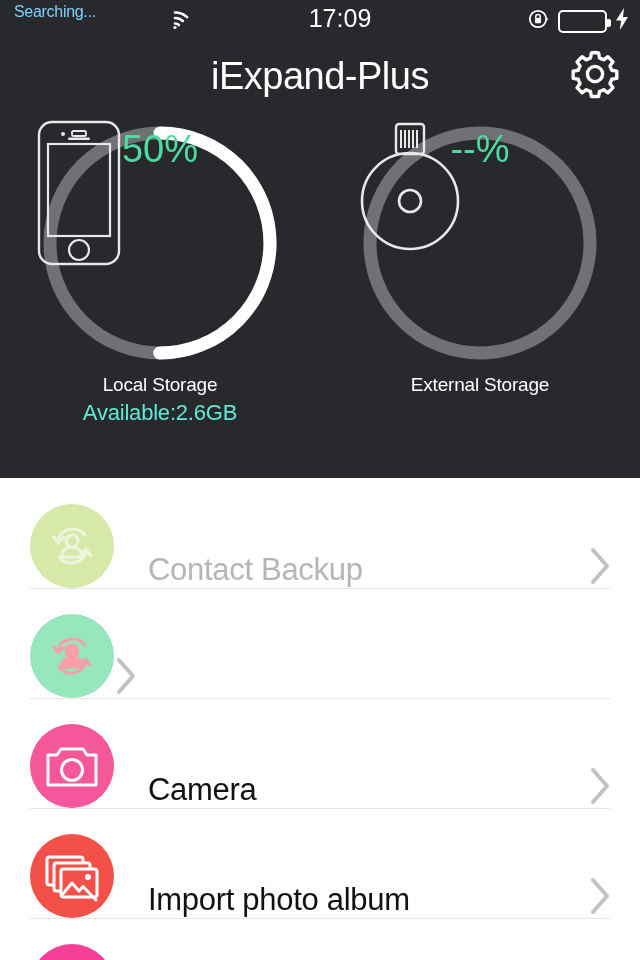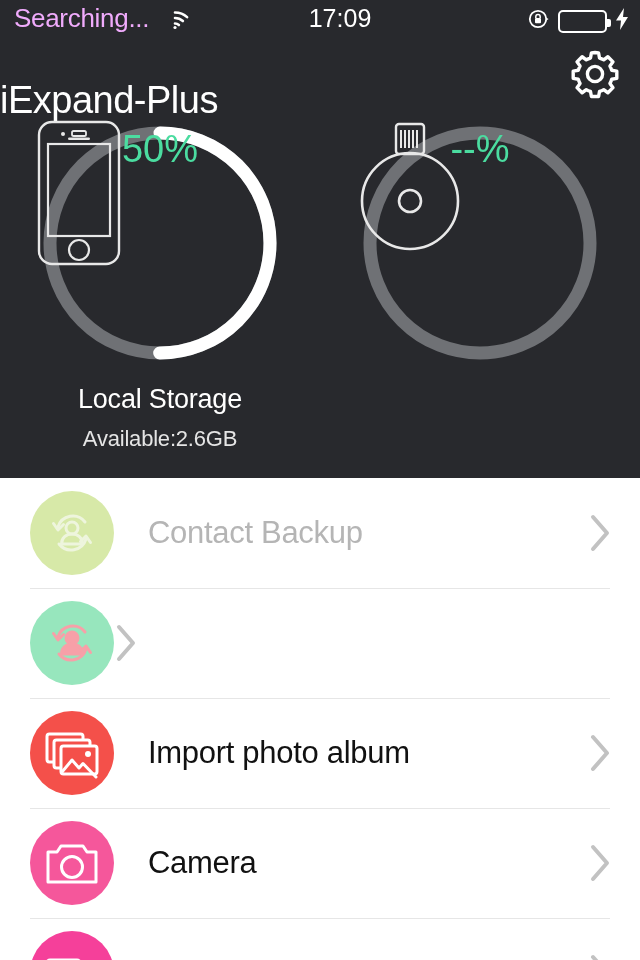--- a/index.html
+++ b/index.html
@@ -18,21 +18,21 @@
     background: #28292d;
   }
 
   
   .statusbar {
     position: absolute; top: 0; left: 0; width: 640px; height: 40px;
     color: #ffffff;
   }
   .sb-carrier {
     position: absolute; left: 14px; top: 3px;
-    font-size: 26px; letter-spacing: -0.3px; color: #f0abfc;
+    font-size: 16px; letter-spacing: -0.3px; color: #7dd3fc;
     white-space: nowrap;
   }
   .sb-wifi { position: absolute; left: 160px; top: 8px; }
   .sb-time {
     position: absolute; left: 0; top: 4px; width: 640px;
     text-align: center; font-size: 25px; font-weight: normal; color: #fff; margin-left: 20px;
   }
   .sb-right {
     position: absolute; right: 10px; top: 7px;
     display: flex; align-items: center; gap: 7px;
@@ -46,22 +46,22 @@
     width: 4px; height: 8px; background: #ffffff;
     border-radius: 0 2px 2px 0;
   }
   .batt-fill { height: 100%; background: #4cd964; border-radius: 2px; }
 
   
   .titlebar { position: absolute; top: 40px; left: 0; width: 640px; height: 72px; }
   .app-title {
     position: absolute; top: 50%; left: 0; width: 640px;
     transform: translateY(-50%);
-    color: #ffffff;
-    font-size: 38px; letter-spacing: -0.5px; margin-top: 24px;
+    text-align: center; color: #ffffff;
+    font-size: 38px; letter-spacing: -0.5px;
   }
   .gear-btn {
     position: absolute; right: 14px; top: 50%;
     transform: translateY(-50%);
     width: 62px; height: 62px;
     display: flex; align-items: center; justify-content: center;
     cursor: pointer;
   }
 
   
@@ -78,36 +78,36 @@
     position: absolute; inset: 0;
     display: flex; flex-direction: column;
     align-items: center; 
   }
   .dev-icon { margin-top: 6px; }
   .pct {
     font-size: 38px; color: #4bdca0; letter-spacing: 0px;
     margin-top: 6px; line-height: 1;
   }
   .gauge-name {
-    color: #ffffff; font-size: 27px; margin-top: 16px; letter-spacing: -0.2px;
+    color: #ffffff; font-size: 19px; margin-top: 6px; letter-spacing: -0.2px;
   }
   .gauge-avail {
-    color: #e5e5e5; font-size: 22px; margin-top: 11px; letter-spacing: -0.2px;
+    color: #5eead4; font-size: 22px; margin-top: 4px; letter-spacing: -0.2px;
   }
 
   
   .list {
     position: absolute; top: 478px; left: 0;
     width: 640px; height: 482px;
     background: #ffffff;
   }
   .row {
     position: relative;
     height: 110px;
-    display: flex; align-items: center;
+    display: flex; align-items: flex-end;
     padding-left: 30px; padding-right: 26px;
     cursor: pointer;
   }
   .row + .row::before {
     content: ""; position: absolute; top: 0; left: 30px; right: 30px;
     height: 1px; background: #e6e6e6;
   }
   .row-icon {
     width: 84px; height: 84px; border-radius: 50%;
     display: flex; align-items: center; justify-content: center;
@@ -216,20 +216,21 @@
                   <line x1="58" y1="12" x2="58" y2="30"></line>
                   <line x1="62" y1="12" x2="62" y2="30"></line>
                 </g>
                 <circle cx="55" cy="83" r="48" fill="none" stroke="#e8e8e8" stroke-width="2.6"></circle>
                 <circle cx="55" cy="83" r="11" fill="none" stroke="#e8e8e8" stroke-width="2.6"></circle>
               </svg>
             </span>
             <span class="pct">--%</span>
           </div>
         </div>
+        <div class="gauge-name">External Storage</div>
       </div>
 
     </div>
   </div>
 
   <div class="list" id="menu-list">
       <div class="row disabled">
         <div class="row-icon" style="background: rgb(215, 233, 168);">
           <svg width="56" height="56" viewBox="0 0 56 56">
             <path d="M14 22a15.5 15.5 0 0 1 27-5" stroke="#eef5dd" fill="none" stroke-width="3" stroke-linecap="round" stroke-linejoin="round"></path>
@@ -258,51 +259,51 @@
             <path d="M17.5 39c0-6.2 4.8-10 10.5-10s10.5 3.8 10.5 10z" fill="#f7a0a8" stroke="#f7a0a8" stroke-width="3" stroke-linejoin="round"></path>
           </svg>
         </div>
         <div class="chevron">
           <svg width="26" height="44" viewBox="0 0 26 44">
             <path d="M5 6l14 16L5 38" fill="none" stroke="#c2c2c2" stroke-width="4" stroke-linecap="round" stroke-linejoin="round"></path>
           </svg>
         </div>
       </div>
       <div class="row">
+        <div class="row-icon" style="background: rgb(245, 87, 155);">
+          <svg width="56" height="48" viewBox="0 0 56 48">
+            <path d="M4 13h9l4-6h22l4 6h9v30H4z" stroke="#ffffff" fill="none" stroke-width="3" stroke-linecap="round" stroke-linejoin="round"></path>
+            <circle cx="28" cy="28" r="10.5" stroke="#ffffff" fill="none" stroke-width="3" stroke-linecap="round" stroke-linejoin="round"></circle>
+          </svg>
+        </div>
+        <div class="row-label">Camera</div>
+        <div class="chevron">
+          <svg width="26" height="44" viewBox="0 0 26 44">
+            <path d="M5 6l14 16L5 38" fill="none" stroke="#c2c2c2" stroke-width="4" stroke-linecap="round" stroke-linejoin="round"></path>
+          </svg>
+        </div>
+      </div>
+      <div class="row">
         <div class="row-icon" style="background: rgb(244, 80, 74);">
           <svg width="56" height="52" viewBox="0 0 56 52">
             <rect x="3" y="7" width="36" height="28" rx="2.5" stroke="#ffffff" fill="none" stroke-width="3" stroke-linecap="round" stroke-linejoin="round"></rect>
             <rect x="10" y="13" width="36" height="28" rx="2.5" fill="#f4504a" stroke="#ffffff" stroke-width="3" stroke-linecap="round" stroke-linejoin="round"></rect>
             <rect x="17" y="19" width="36" height="28" rx="2.5" fill="#f4504a" stroke="#ffffff" stroke-width="3" stroke-linecap="round" stroke-linejoin="round"></rect>
             <circle cx="44" cy="27" r="3" fill="#ffffff"></circle>
             <path d="M18 45l10-12 7 8 4-4.5 13 13.5" stroke="#ffffff" fill="none" stroke-width="3" stroke-linecap="round" stroke-linejoin="round"></path>
           </svg>
         </div>
         <div class="row-label">Import photo album</div>
         <div class="chevron">
           <svg width="26" height="44" viewBox="0 0 26 44">
             <path d="M5 6l14 16L5 38" fill="none" stroke="#c2c2c2" stroke-width="4" stroke-linecap="round" stroke-linejoin="round"></path>
           </svg>
         </div>
       </div>
       <div class="row">
-        <div class="row-icon" style="background: rgb(245, 87, 155);">
-          <svg width="56" height="48" viewBox="0 0 56 48">
-            <path d="M4 13h9l4-6h22l4 6h9v30H4z" stroke="#ffffff" fill="none" stroke-width="3" stroke-linecap="round" stroke-linejoin="round"></path>
-            <circle cx="28" cy="28" r="10.5" stroke="#ffffff" fill="none" stroke-width="3" stroke-linecap="round" stroke-linejoin="round"></circle>
-          </svg>
-        </div>
-        <div class="row-label">Camera</div>
-        <div class="chevron">
-          <svg width="26" height="44" viewBox="0 0 26 44">
-            <path d="M5 6l14 16L5 38" fill="none" stroke="#c2c2c2" stroke-width="4" stroke-linecap="round" stroke-linejoin="round"></path>
-          </svg>
-        </div>
-      </div>
-      <div class="row">
         <div class="row-icon" style="background: rgb(245, 64, 154);">
           <svg width="56" height="42" viewBox="0 0 56 42">
             <rect x="3" y="8" width="33" height="26" rx="3" stroke="#ffffff" fill="none" stroke-width="3" stroke-linecap="round" stroke-linejoin="round"></rect>
             <path d="M38 20l14-10v22z" stroke="#ffffff" fill="none" stroke-width="3" stroke-linecap="round" stroke-linejoin="round"></path>
             <circle cx="12" cy="16" r="2.6" fill="#ffffff"></circle>
           </svg>
         </div>
         <div class="row-label">Video</div>
         <div class="chevron">
           <svg width="26" height="44" viewBox="0 0 26 44">

